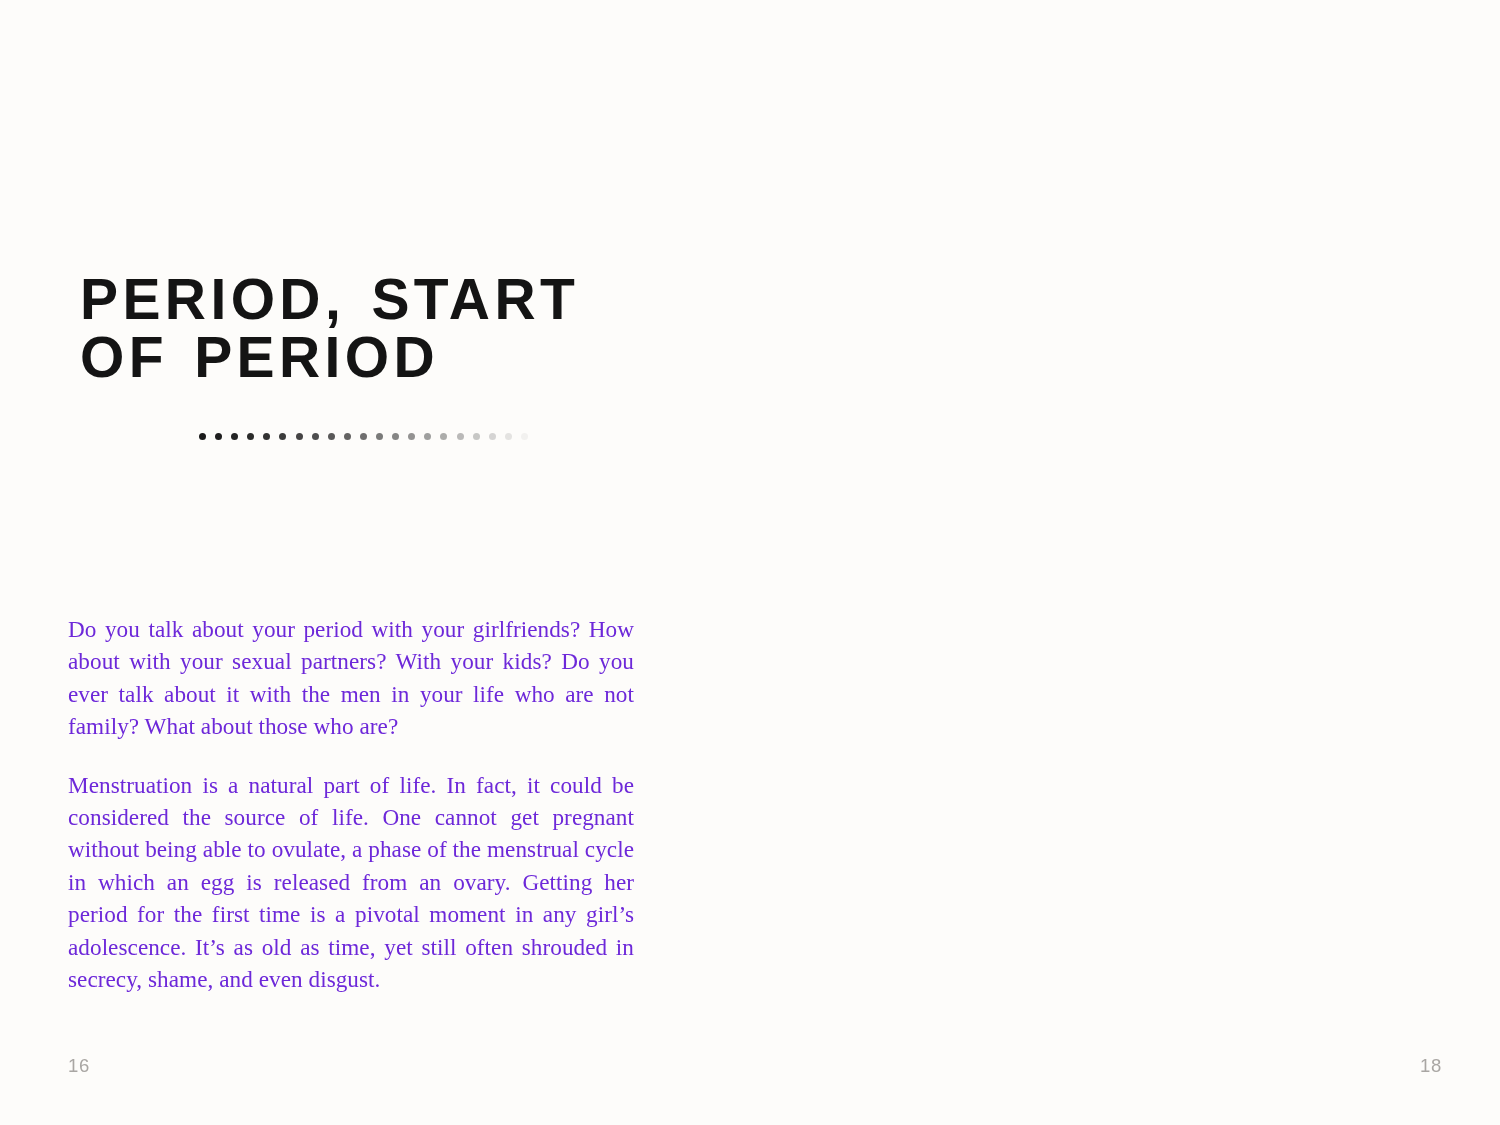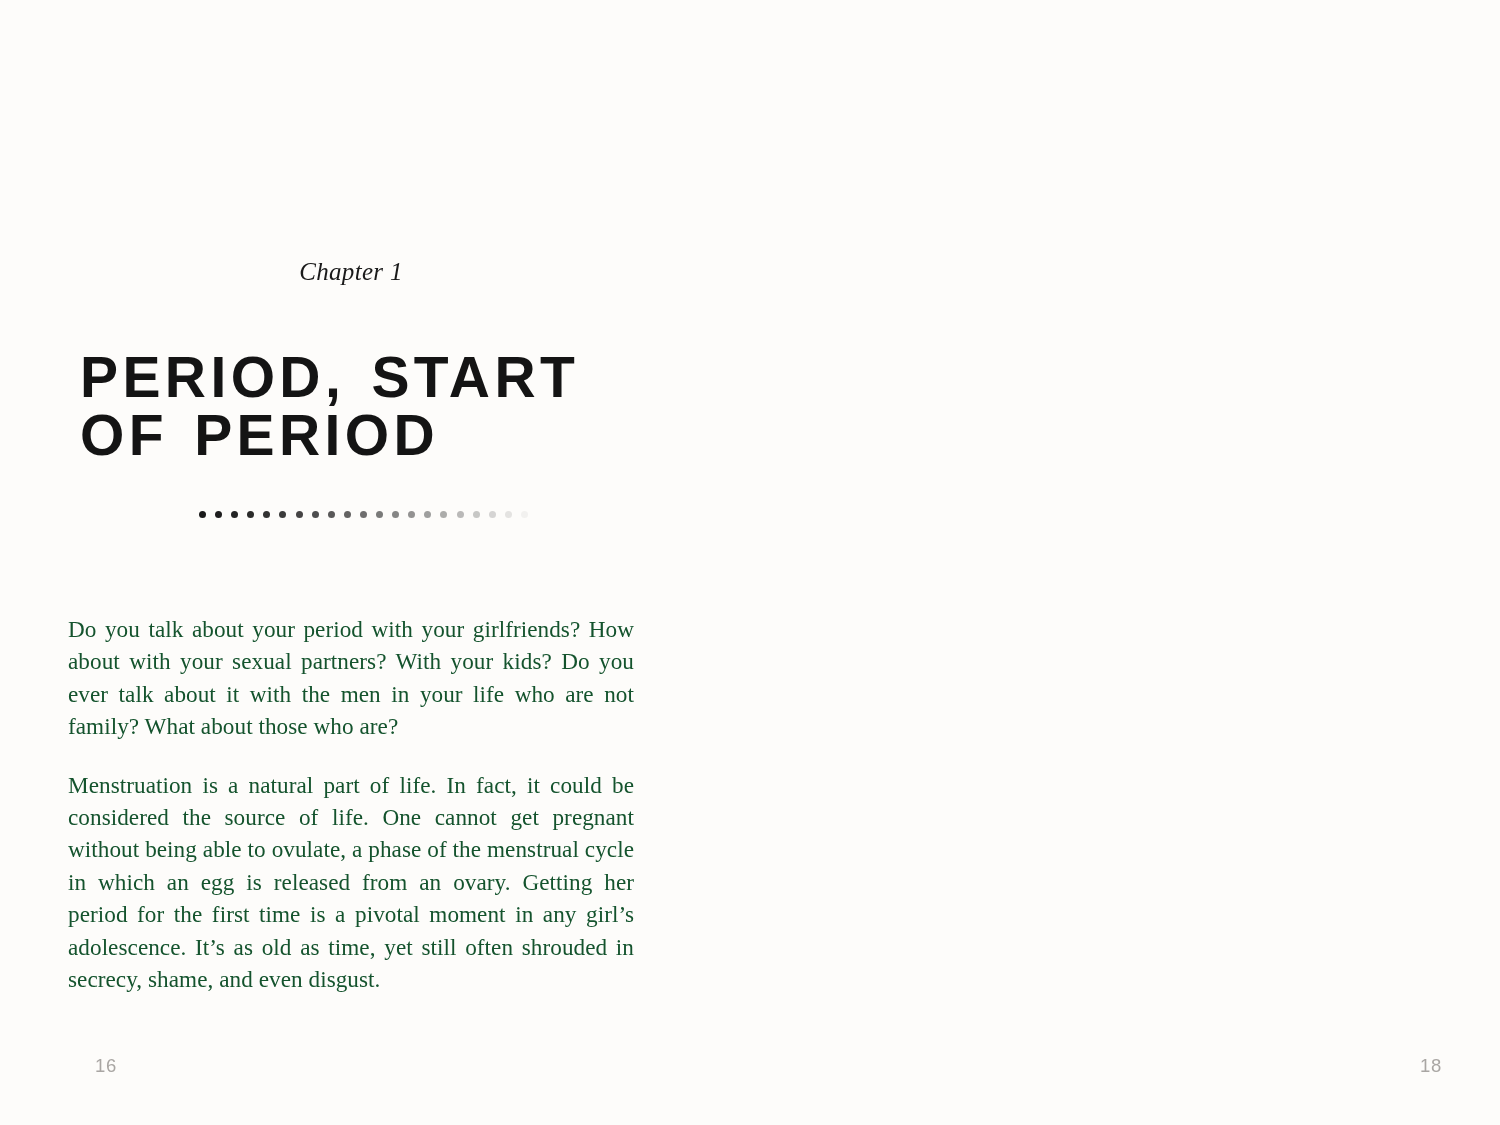--- a/index.html
+++ b/index.html
@@ -84,53 +84,51 @@
   .col-left {
     left: 68px;
     top: 613px;
     width: 566px;
   }
 
   .para {
     margin: 0 0 26px 0;
     font-size: 23.2px;
     line-height: 32.4px;
-    color: #14532d;
+    color: #6d28d9;
     text-align: justify;
     text-justify: inter-word;
     letter-spacing: 0.05px;
   }
   .para:last-child { margin-bottom: 0; }
 
   
   .footer {
     position: absolute;
     bottom: 48px;
     font-family: "Liberation Sans", sans-serif;
     font-size: 18.5px;
     color: #a9a6a3;
     letter-spacing: 0.7px;
-    margin-left: 27px;
   }
   .folio-left {
     left: 68px;
   }
   .folio-right {
     right: 58px;
   }
 </style>
 </head>
 <body>
 
 <div class="spread">
 
   <div class="page page-left">
 
     <div class="chapter-opener">
-      <div class="chapter-eyebrow">Chapter 1</div>
 
       <h1 class="chapter-title">
         <span>PERIOD, START</span><br>
         <span>OF PERIOD</span>
       </h1>
 
       <div class="dot-ornament">
           <span style="background: rgb(26, 26, 26);"></span>
           <span style="background: rgb(30, 30, 30);"></span>
           <span style="background: rgb(36, 36, 36);"></span>

